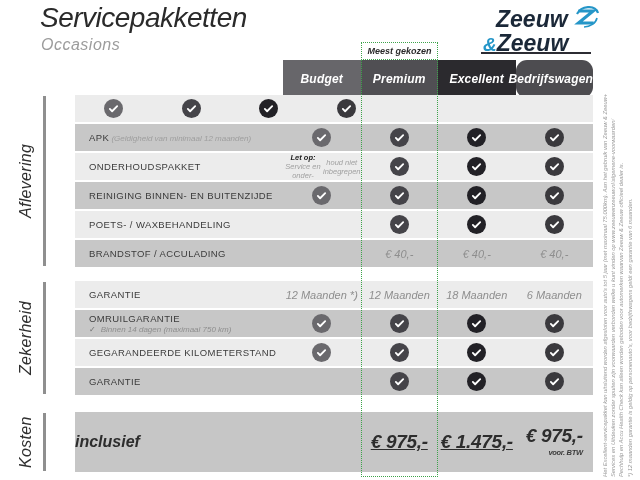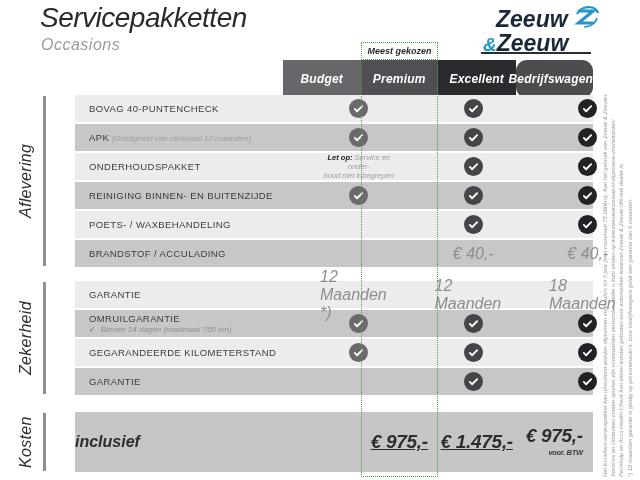--- a/index.html
+++ b/index.html
@@ -38,23 +38,23 @@
             writing-mode:vertical-rl; transform:rotate(180deg); font-style:italic; font-size:16px; color:#2f2f2f; letter-spacing:0.3px; }
   .row { display:flex; height:27px; }
   .row + .row { margin-top:2px; }
   .row.light { background:#ececec; }
   .row.dark  { background:#c7c7c7; }
   .rlabel { flex:0 0 208px; display:flex; flex-direction:column; justify-content:center; padding-left:14px;
             font-size:9.5px; letter-spacing:0.4px; color:#3b3b3b; }
   .rnote { font-size:8px; font-style:italic; color:#9e9e9e; letter-spacing:0; text-transform:none; }
   .rsub { font-size:8px; font-style:italic; color:#8e8e8e; margin-top:1px; letter-spacing:0; }
   .rsub .mark { color:#6f6f6f; font-style:normal; margin-right:5px; }
-  .cell { flex:0 0 77.5px; display:flex; flex-direction:column; align-items:center; justify-content:center;margin-left:37px; }
+  .cell { flex:0 0 77.5px; display:flex; align-items:center; justify-content:center; }
   .check { width:19px; height:19px; border-radius:50%; display:flex; align-items:center; justify-content:center; }
-  .ctext { font-size:16px; font-style:italic; color:#8e8e8e; }
+  .ctext { font-size:11px; font-style:italic; color:#8e8e8e; }
   .cnote { font-size:7.5px; line-height:9px; font-style:italic; color:#a0a0a0; text-align:center; }
   .cnote b { color:#222; }
 
   
   .kosten-section { position:relative; margin-top:17px; }
   .kosten-row { display:flex; height:60px; background:#c6c6c6; align-items:center; }
   .k-incl { flex:0 0 285.5px; text-align:left; padding-right:6px; font-size:16px; font-weight:bold; font-style:italic; color:#2d2d2d; }
   .k-price { flex:0 0 77.5px; text-align:center; font-size:19px; font-weight:bold; font-style:italic; color:#2d2d2d; letter-spacing:-0.3px;text-decoration:underline; }
   .k-wrap { display:inline-block; text-align:right; }
   .k-sub { display:block; font-size:7.5px; font-weight:bold; font-style:italic; color:#3a3a3a; margin-top:1px; }
@@ -100,23 +100,20 @@
       <div class="hcell" style="background: rgb(43, 42, 46);">Excellent</div>
       <div class="hcell" style="background: rgb(77, 76, 80); border-radius: 11px;">Bedrijfswagens</div>
     </div>
 
   <div class="table-area">
     <div>
         <div class="section">
           <div class="sbar"></div>
           <div class="slabel">Aflevering</div>
           <div class="row light">
-            <div class="rlabel">
-              <div><span>BOVAG 40-PUNTENCHECK</span></div>
-            </div>
             <div class="cell">
               <span class="check" style="background: rgb(106, 105, 109);">
                 <svg width="11" height="11" viewBox="0 0 24 24">
                   <path d="M4 13l5 5L20 7" fill="none" stroke="#fff" stroke-width="4" stroke-linecap="round" stroke-linejoin="round"></path>
                 </svg>
               </span>
             </div>
             <div class="cell">
               <span class="check" style="background: rgb(69, 68, 73);">
                 <svg width="11" height="11" viewBox="0 0 24 24">

